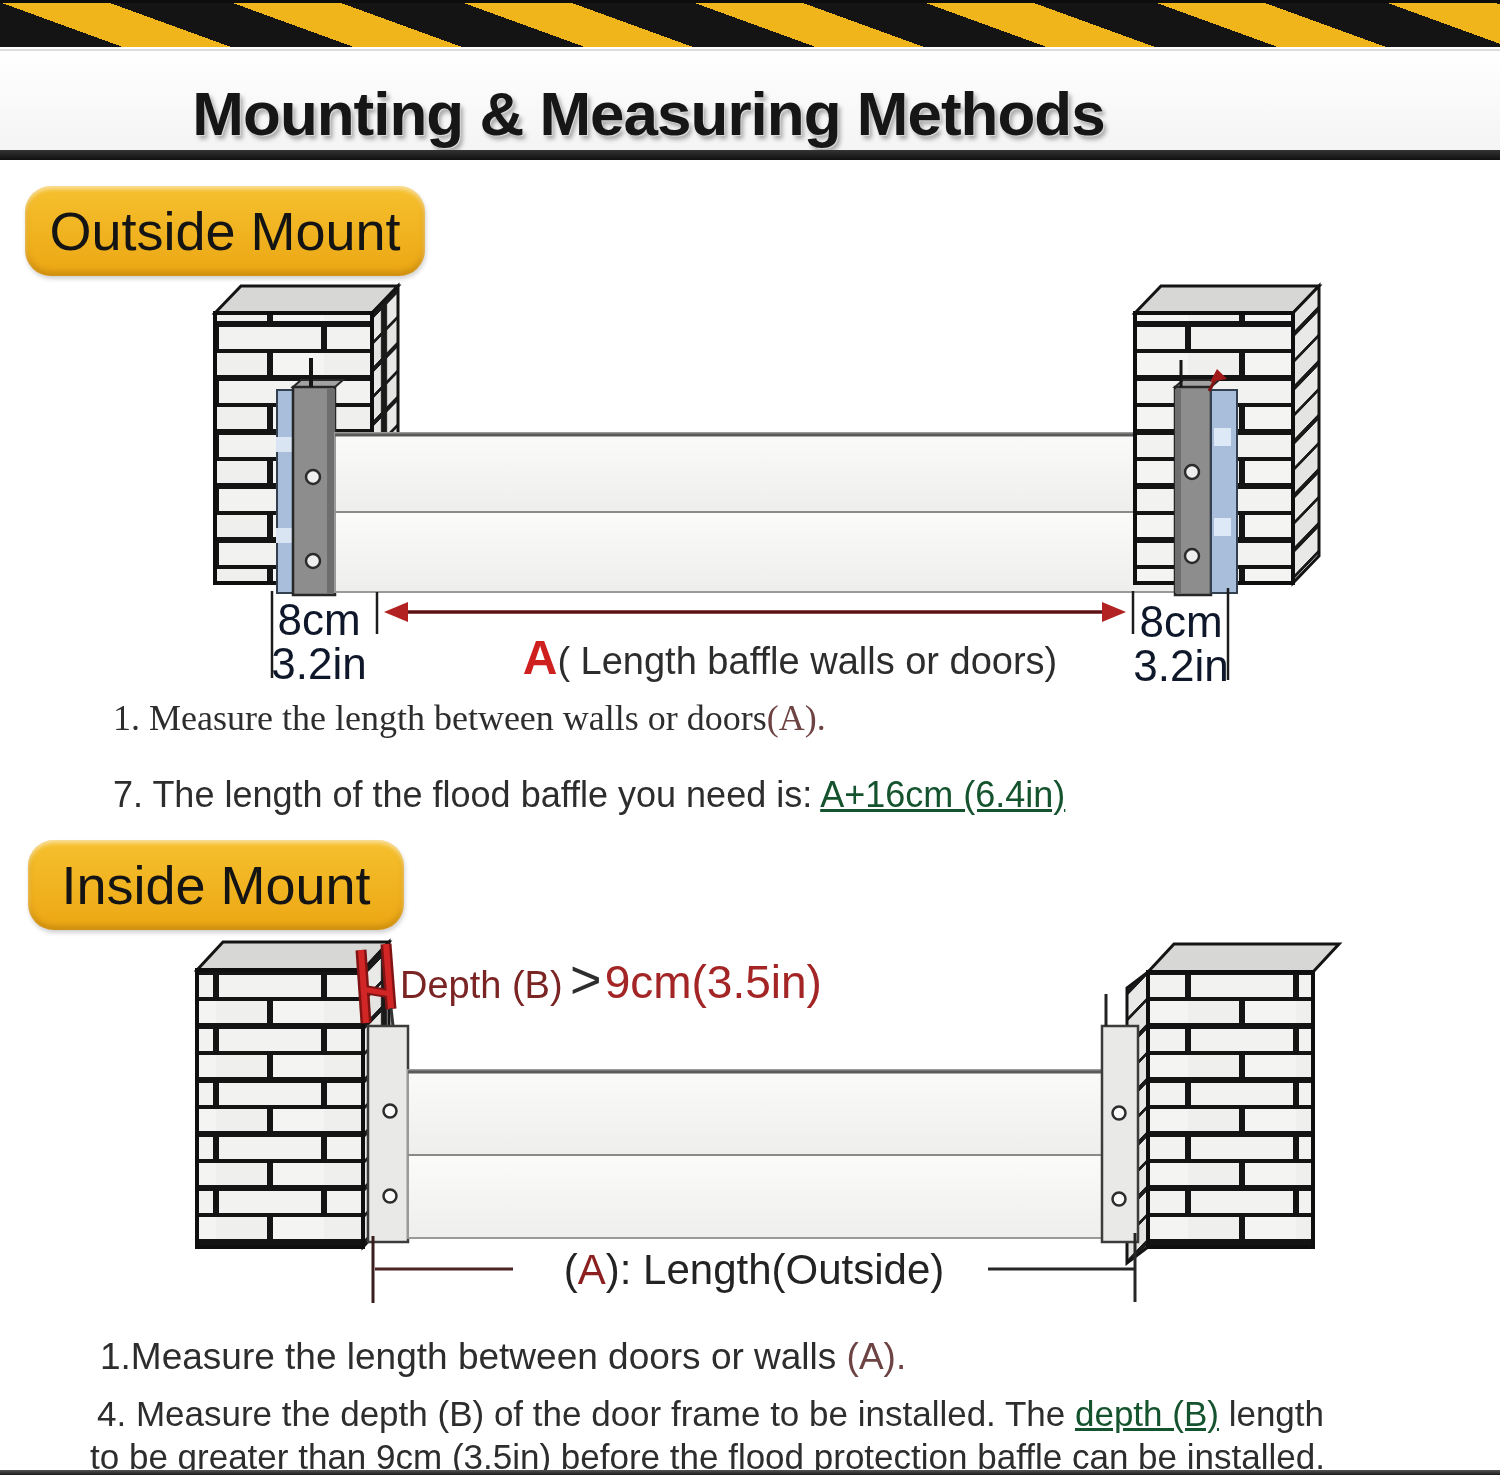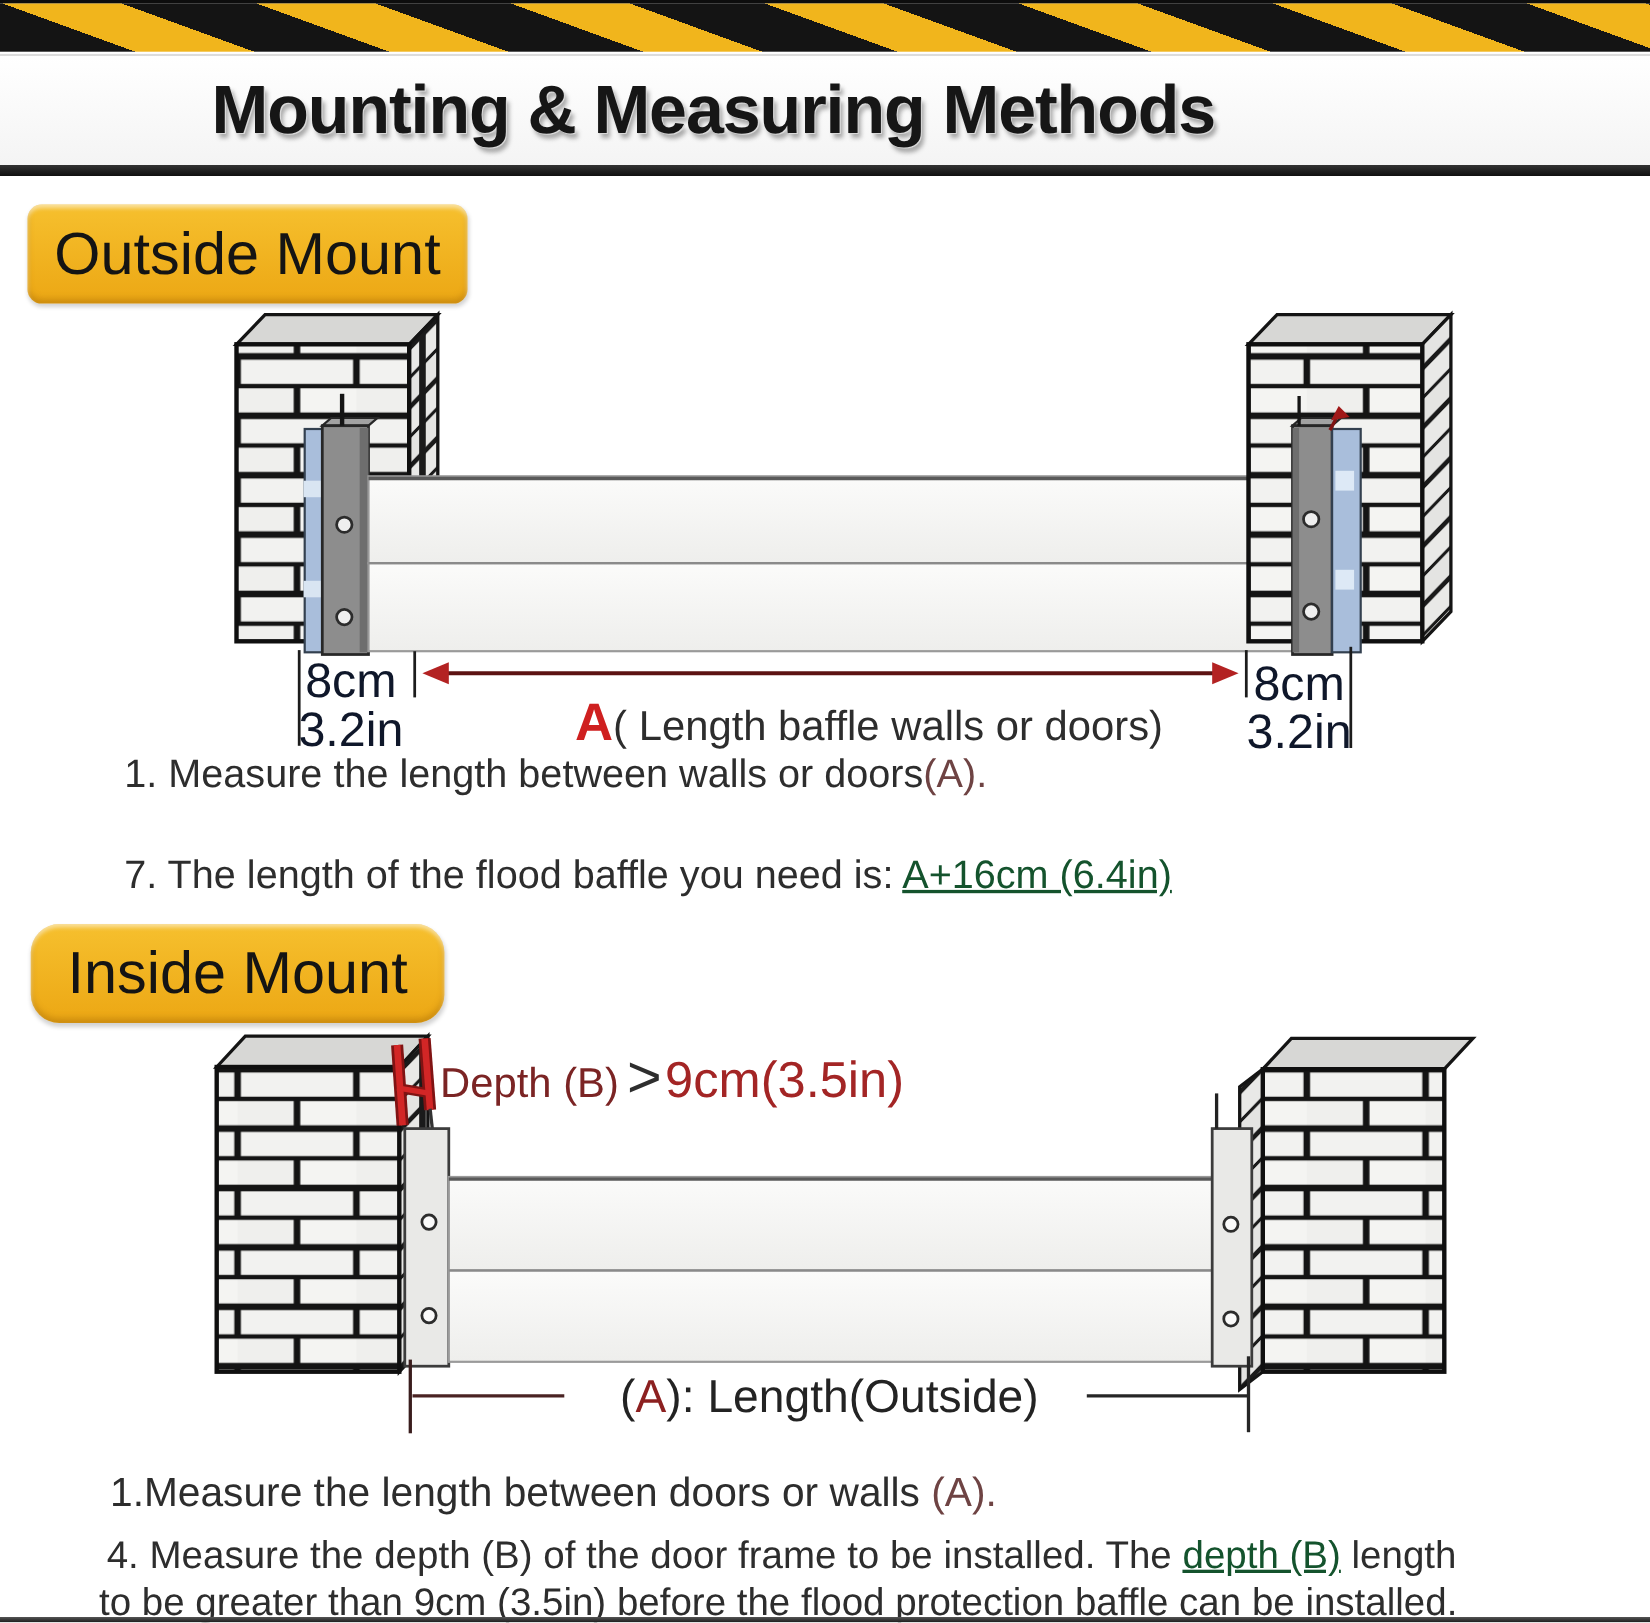--- a/index.html
+++ b/index.html
@@ -9,53 +9,53 @@
   }
   
   .hazard{
     position:absolute;left:0;top:0;width:1500px;height:47px;
     background:repeating-linear-gradient(20deg,#141414 0 42px,#f1b51c 42px 79px);
     border-top:3px solid #0d0d0d;box-sizing:border-box;
   }
   .hazard-edge{position:absolute;left:0;top:49px;width:1500px;height:2px;background:#dcdcdc;}
   .title-band{position:absolute;left:0;top:51px;width:1500px;height:99px;background:linear-gradient(#ffffff,#f4f4f4);}
   .page-title{
-    position:absolute;left:0;top:57px;width:1297px;height:88px;line-height:88px;text-align:center;
+    position:absolute;left:0;top:70px;width:1297px;height:88px;line-height:88px;text-align:center;
     font-size:62px;font-weight:700;letter-spacing:-1px;color:#161616;
     text-shadow:1px 1px 0 #d9d9d9,3px 4px 4px rgba(70,70,70,.45);
   }
   .dark-bar{position:absolute;left:0;top:150px;width:1500px;height:10px;background:linear-gradient(#333,#101010);}
   .bottom-bar{position:absolute;left:0;top:1470px;width:1500px;height:5px;background:linear-gradient(#555,#1a1a1a);}
   
   .badge{
     position:absolute;border-radius:26px;text-align:center;color:#141414;
     background:linear-gradient(180deg,#f6c02e,#eca714);
     box-shadow:inset 0 3px 4px rgba(255,255,255,.55),inset 0 -4px 6px rgba(140,85,0,.35),1px 3px 4px rgba(0,0,0,.18);
     font-size:54px;
   }
-  .badge-outside{left:25px;top:186px;width:400px;height:90px;line-height:90px;border-radius:13px;}
+  .badge-outside{left:25px;top:186px;width:400px;height:90px;line-height:90px;}
   .badge-inside{left:28px;top:840px;width:376px;height:90px;line-height:90px;}
   
   .diagram-svg{position:absolute;left:0;top:0;width:1500px;height:1475px;}
   
   .measure-col{position:absolute;text-align:center;font-size:44px;line-height:44px;color:#0f172a;}
   .measure-col div{white-space:nowrap;}
   .mc-left{left:258px;top:598px;width:122px;}
   .mc-right{left:1128px;top:600px;width:106px;}
   .span-label{position:absolute;left:450px;top:630px;width:680px;text-align:center;font-size:38px;color:#2d2d2d;white-space:nowrap;}
   .span-label .big-a{font-size:48px;font-weight:700;color:#cf2020;}
   .depth-label{position:absolute;left:400px;top:948px;white-space:nowrap;}
   .depth-label .d1{font-size:38px;color:#7b2424;}
   .depth-label .gt{font-size:54px;color:#2e2e2e;margin:0 3px;}
   .depth-label .d2{font-size:46px;color:#a32525;}
   .length-label{position:absolute;left:504px;top:1246px;width:500px;text-align:center;font-size:42px;color:#232323;white-space:nowrap;}
   .length-label .red-a{color:#8c2020;}
   
   .steps{position:absolute;font-size:36px;color:#2d2d2d;white-space:nowrap;}
-  .st1-l1{left:113px;top:682px;}
+  .st1-l1{left:113px;top:697px;font-family:Liberation Serif, serif;}
   .st1-l2{left:113px;top:774px;}
   .st2-l1{left:100px;top:1336px;font-size:37px;}
   .st2-l2{left:97px;top:1394px;font-size:35px;}
   .st2-l3{left:90px;top:1437px;font-size:35px;}
   .marker{color:#6e4343;}
   .accent{color:#14532d;text-decoration:underline;}
 </style>
 </head>
 <body>
 

